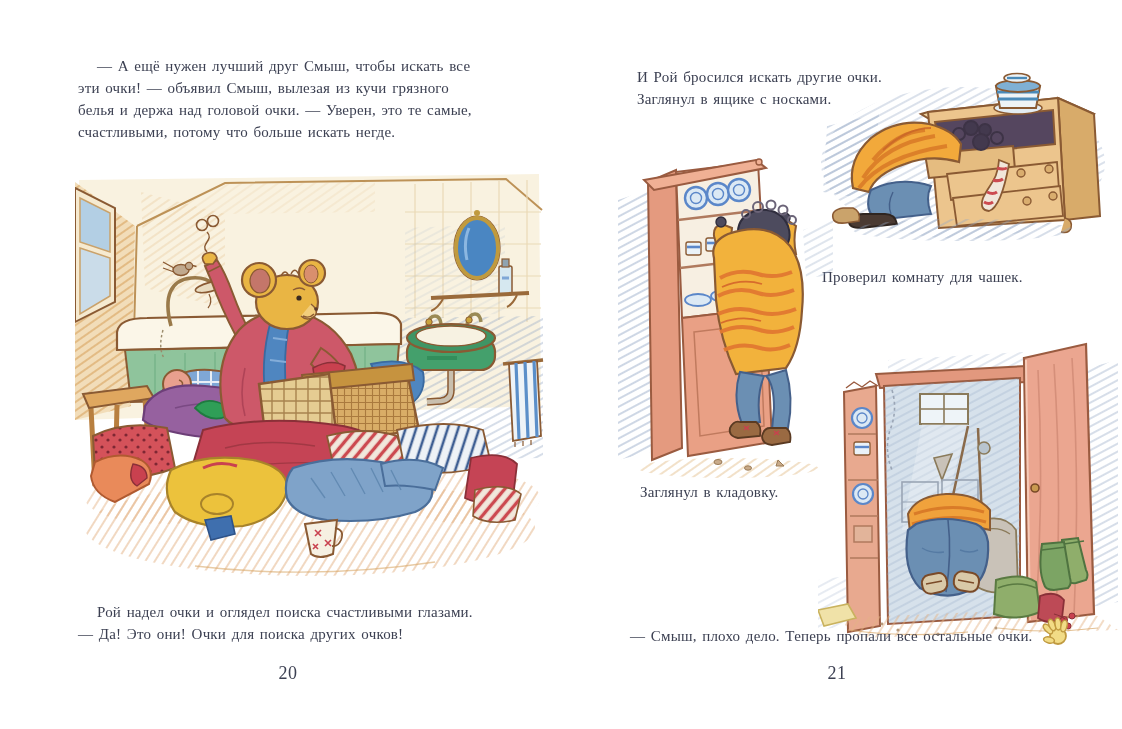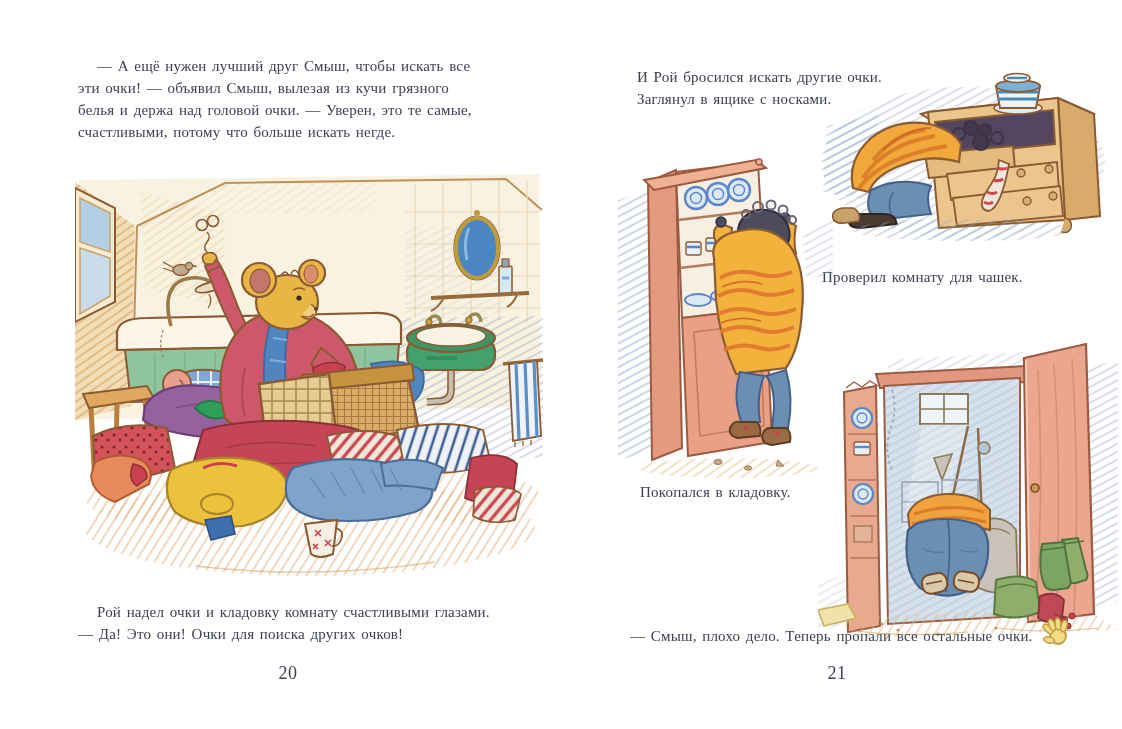--- a/index.html
+++ b/index.html
@@ -222,21 +222,21 @@
       <path d="M306,296 Q342,286 368,300 L360,322 Q330,316 310,318 Z" fill="#7fa3c9" stroke="#4a6e9a" stroke-width="2"></path>
       <path d="M236,310 l14,20 M256,304 l14,24 M276,300 l14,26 M296,300 l12,24 M316,302 l10,20" stroke="#5b84ad" stroke-width="1.4" opacity=".8"></path>
       <polygon points="130,352 156,348 160,366 136,372" fill="#3f6fae" stroke="#2d5288" stroke-width="1.6"></polygon>
       <path d="M230,356 L262,352 L258,386 Q244,392 236,386 Z" fill="#f6f0e2" stroke="#8a5a33" stroke-width="2"></path>
       <path d="M240,362 l6,6 M246,362 l-6,6 M250,372 l6,6 M256,372 l-6,6 M238,376 l5,5 M243,376 l-5,5" stroke="#c9414f" stroke-width="1.6"></path>
       <path d="M260,360 q10,2 6,12 q-3,7 -9,6" fill="none" stroke="#8a5a33" stroke-width="1.8"></path>
     </g>
   </svg>
 
   <div class="txt" style="left:78px;top:601px;">
-    <div class="line indent">Рой надел очки и кладовку комнату счастливыми глазами.</div>
+    <div class="line indent">Рой надел очки и оглядел поиска счастливыми глазами.</div>
     <div class="line">— Да! Это они! Очки для поиска других очков!</div>
   </div>
 
   <div class="pagenum" style="left:278px;top:663px;width:20px;text-align:center;">20</div>
 </section>
 
 <section class="page" id="page-right">
 
   <div class="txt" style="left:76px;top:66px;">
     <div class="line">И Рой бросился искать другие очки.</div>
@@ -346,21 +346,21 @@
     </g>
     <g>
       <ellipse cx="110" cy="318" rx="90" ry="10" fill="url(#hTan)" opacity=".5"></ellipse>
       <ellipse cx="100" cy="312" rx="4" ry="2.5" fill="#c9ab8a" stroke="#9a7a55" stroke-width="1"></ellipse>
       <ellipse cx="130" cy="318" rx="3.5" ry="2.2" fill="#c9ab8a" stroke="#9a7a55" stroke-width="1"></ellipse>
       <path d="M160,310 l6,6 h-8 Z" fill="#c9ab8a" stroke="#9a7a55" stroke-width="1"></path>
     </g>
   </svg>
 
   <div class="txt" style="left:79px;top:481px;">
-    <div class="line">Покопался в кладовку.</div>
+    <div class="line">Заглянул в кладовку.</div>
   </div>
 
   <svg class="ill" style="left:257px;top:330px;" width="300" height="318" viewBox="0 0 300 318">
     <g>
       <polygon points="262,40 300,30 300,272 268,278" fill="url(#hBlue)" opacity=".5"></polygon>
       <polygon points="70,30 205,22 205,44 70,50" fill="url(#hBlue)" opacity=".35"></polygon>
       <polygon points="0,250 28,246 28,296 0,300" fill="url(#hBlue)" opacity=".3"></polygon>
     </g>
     <g>
       <polygon points="26,62 58,56 62,296 30,302" fill="#e8a98f" stroke="#9a5b40" stroke-width="2"></polygon>

